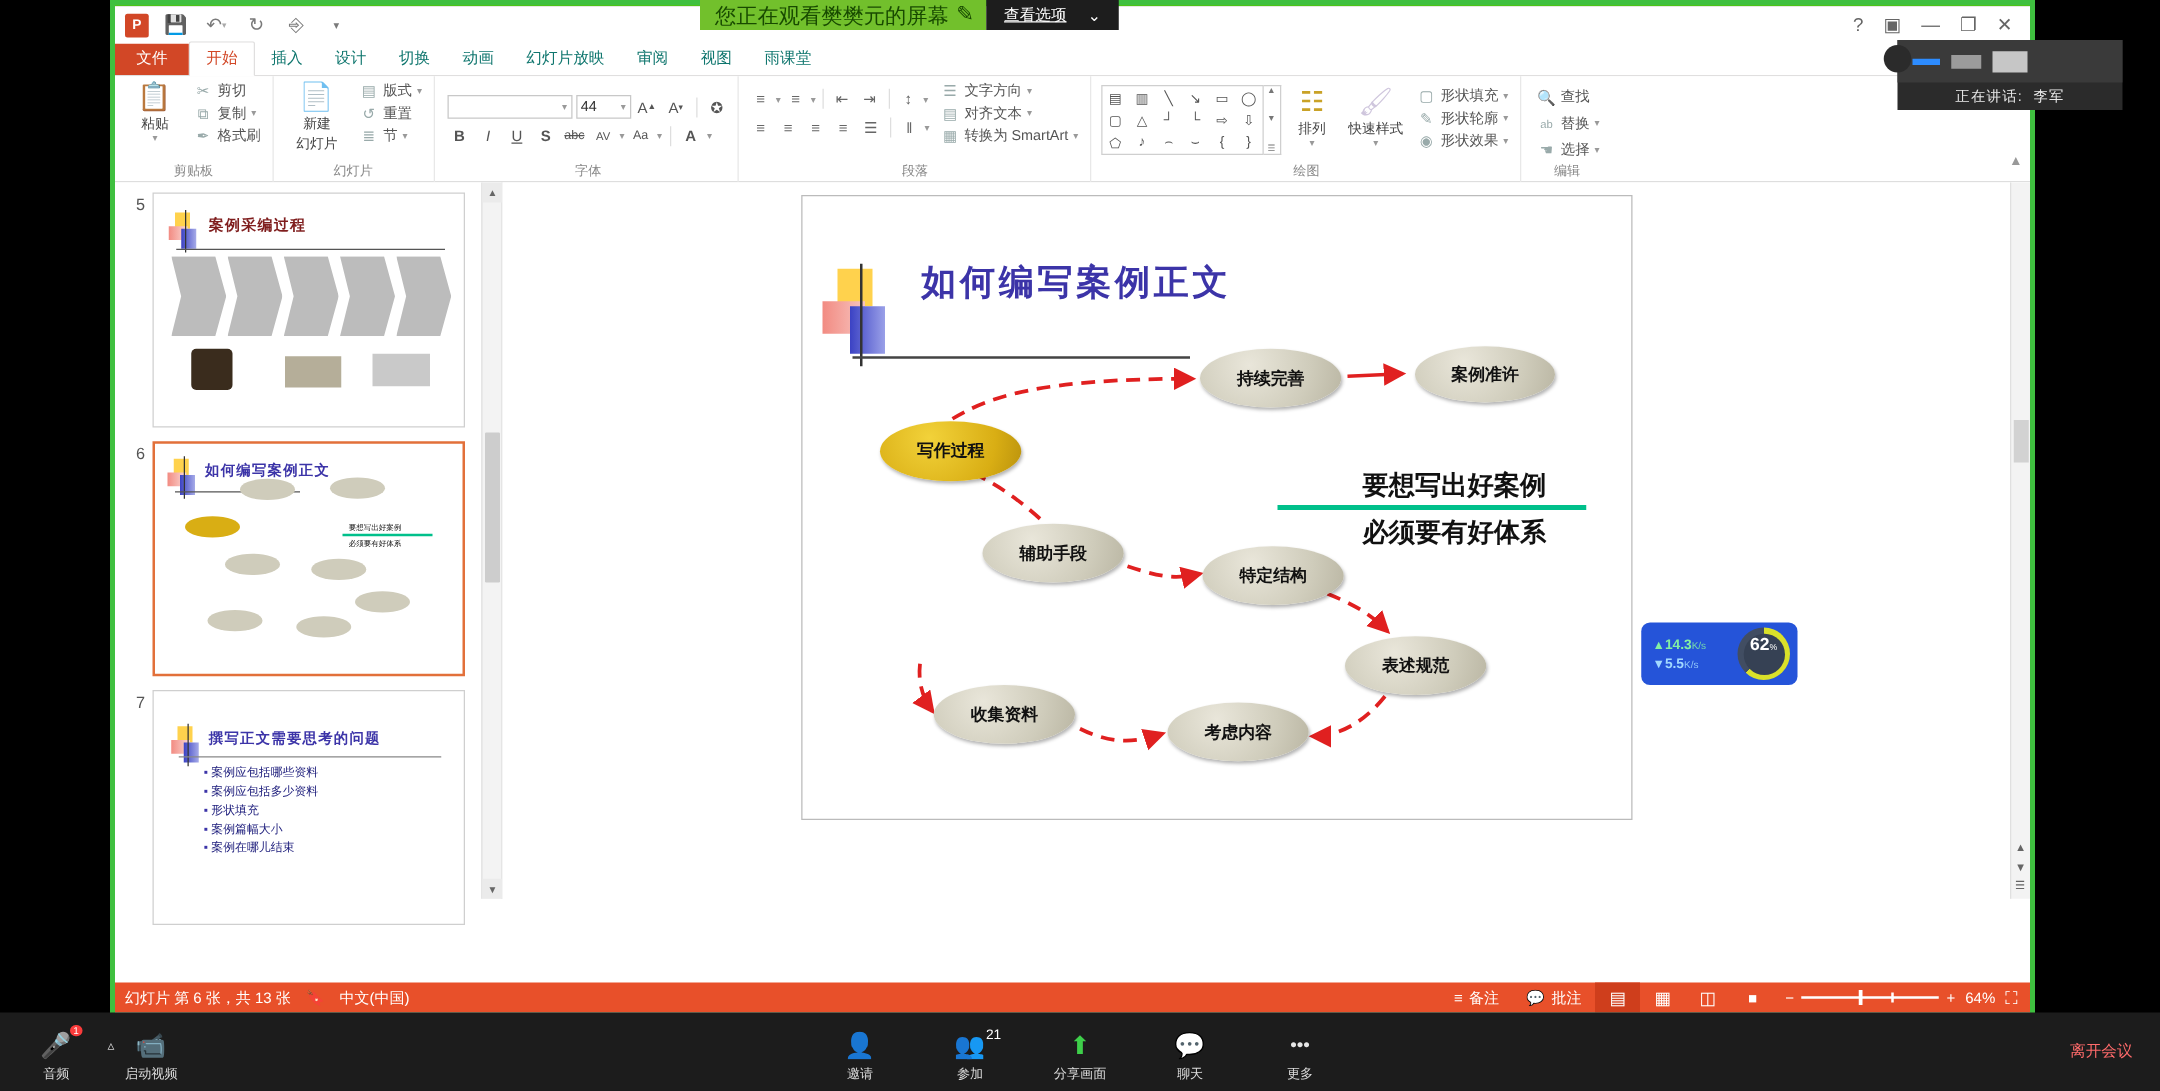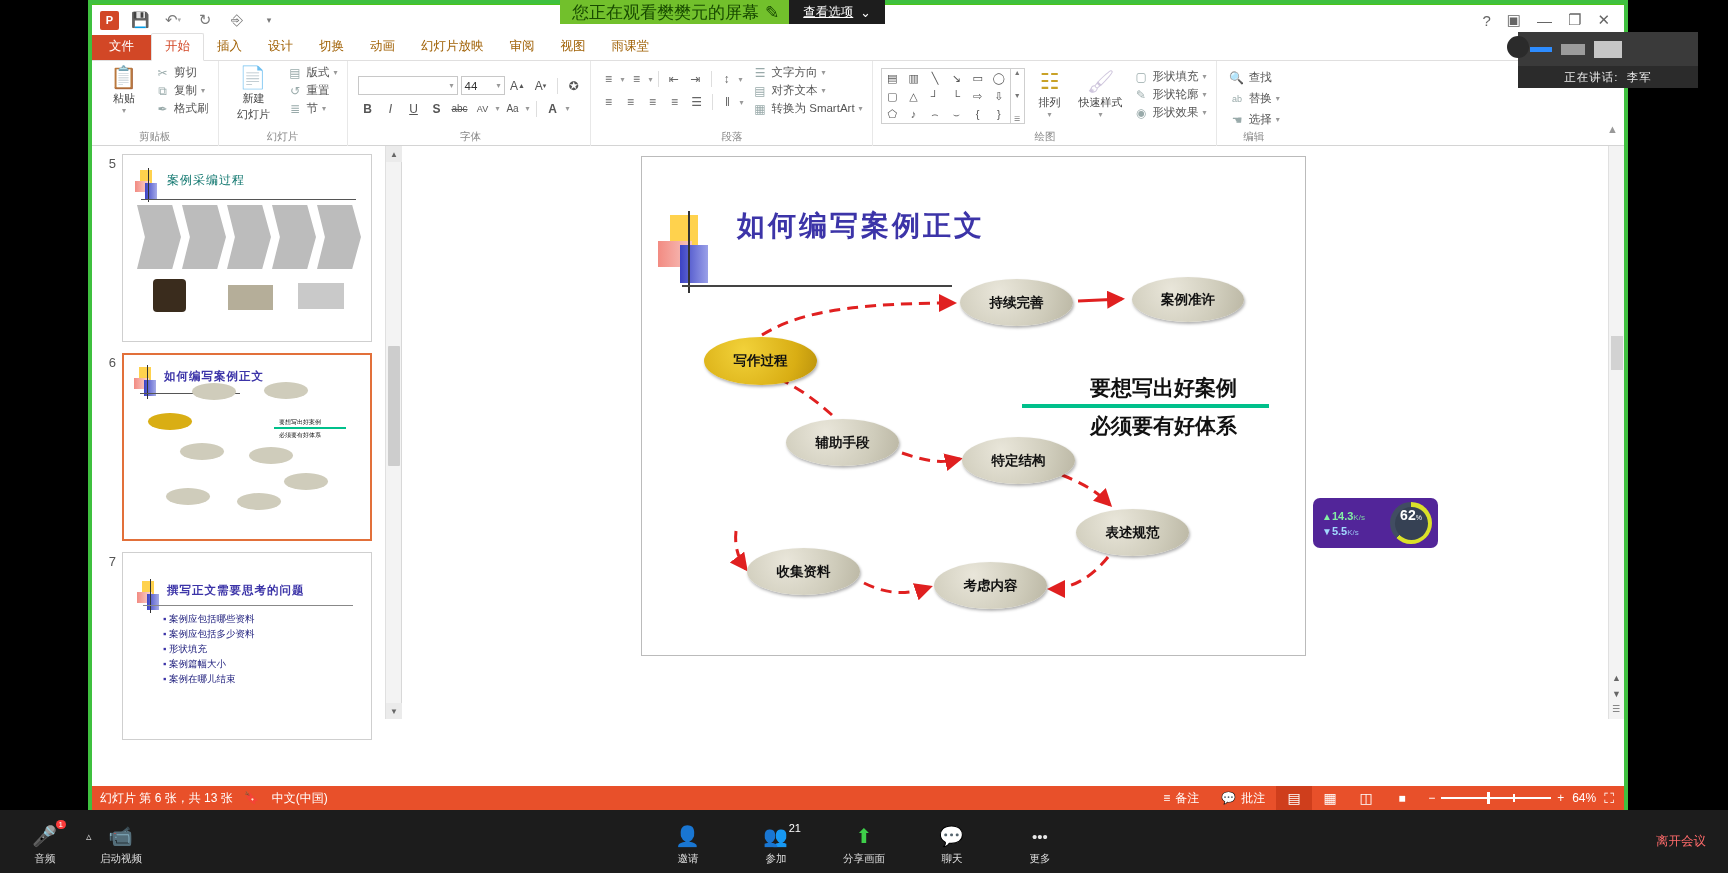--- a/index.html
+++ b/index.html
@@ -20,26 +20,26 @@
   .qat-ico { width:20px; height:20px; display:flex; align-items:center; justify-content:center; color:#7a7a7a; font-size:15px; }
   .ppt-logo { width:19px; height:19px; background:#d24726; color:#fff; font-size:11px; font-weight:bold; display:flex; align-items:center; justify-content:center; border-radius:2px; }
   .save-ico { color:#4a7ebb; }
 
   .winbtns { position:absolute; right:4px; top:0px; height:30px; display:flex; align-items:center; gap:16px; color:#666; font-size:15px; padding-right:10px; }
   .winbtns span { cursor:pointer; }
 
   
   .share-note { position:absolute; left:560px; top:0px; height:24px; display:flex; align-items:center; z-index:20; }
   .share-note .green { background:#72c02c; color:#184a00; font-size:17px; padding:4px 10px 4px 12px; display:flex; align-items:center; gap:6px; height:24px; }
-  .share-note .dark { background:#1d1d1d; color:#fff; font-size:12.5px; padding:4px 14px; display:flex; align-items:center; gap:7px; height:24px; }
+  .share-note .dark { background:#1d1d1d; color:#fff; font-size:12.5px; padding:4px 14px; display:flex; align-items:center; gap:17px; height:24px; }
   .share-note .dark u { text-decoration:underline; }
 
   
   .tabs { height:26px; background:#fff; display:flex; align-items:flex-end; padding-left:0px; border-bottom:1px solid #e0dfdf; }
-  .tab { font-size:12.5px; color:#a16207; padding:4px 13px 5px 13px; cursor:pointer; }
+  .tab { font-size:12.5px; color:#0f766e; padding:4px 13px 5px 13px; cursor:pointer; }
   .tab.file { background:#d24726; color:#fff; padding:5px 17px 5px 17px;margin-top:32px; }
   .tab.active { color:#d24726; border:1px solid #e0dfdf; border-bottom:1px solid #fff; background:#fff; position:relative; top:1px; border-radius:2px 2px 0 0; }
 
   
   .ribbon { height:85px; background:#fff; display:flex; border-bottom:1px solid #d4d4d4; position:relative; }
   .grp { display:flex; flex-direction:column; justify-content:space-between; border-right:1px solid #e8e8e8; padding:3px 6px 0 6px; height:85px; position:relative; }
   .grp-label { text-align:center; font-size:10.5px; color:#888; padding-bottom:2px; }
   .grp-inner { display:flex; flex:1; align-items:flex-start; }
 
   .bigbtn { display:flex; flex-direction:column; align-items:center; justify-content:center; width:52px; font-size:11px; color:#555; padding-top:2px; cursor:pointer; }
@@ -122,21 +122,21 @@
   
   .vidpanel { position:absolute; right:30px; top:32px; width:180px; height:56px; background:#2b2b2b; z-index:40; }
   .vidtop { height:34px; background:#3a3a3a; display:flex; align-items:center; gap:9px; padding-left:12px; }
   .vid-blue { width:22px; height:5px; background:#2d8cff; }
   .vid-g1 { width:24px; height:11px; background:#9b9b9b; }
   .vid-g2 { width:28px; height:17px; background:#c6c6c6; }
   .vidbot { height:22px; display:flex; align-items:center; justify-content:center; color:#e8e8e8; font-size:11.5px; letter-spacing:1px; }
   .vidgrip { position:absolute; left:-11px; top:4px; width:22px; height:22px; border-radius:50%; background:#2b2b2b; }
 
   
-  .netwidget { position:absolute; left:1313px; top:498px; width:125px; height:50px; background:#4c1d95; border-radius:7px; display:flex; align-items:center; z-index:35; opacity:.96; }
+  .netwidget { position:absolute; left:1313px; top:498px; width:125px; height:50px; background:#1d4ed8; border-radius:7px; display:flex; align-items:center; z-index:35; opacity:.96; }
   .net-lines { display:flex; flex-direction:column; gap:3px; padding-left:9px; font-size:10px; }
   .net-up { color:#7ef0a0; } .net-dn { color:#9fd8ff; }
   .net-lines b { font-size:11px; }
   .net-lines small { font-size:8px; opacity:.85; }
   .ring { position:absolute; right:6px; top:4px; width:42px; height:42px; border-radius:50%;
           background:conic-gradient(#d9e021 0% 62%, #3a465c 62% 100%); display:flex; align-items:center; justify-content:center; }
   .ring-in { width:33px; height:33px; border-radius:50%; background:#2e3a4e; display:flex; align-items:baseline; justify-content:center; color:#fff; }
   .ring-in b { font-size:14px; } .ring-in i { font-size:7px; font-style:normal; }
 
   
@@ -418,21 +418,21 @@
 
         <div class="thumb">
           <div class="thumb-num">5</div>
           <div class="thumb-box">
             <div style="position:absolute;left:12px;top:15px;width:26px;height:28px">
               <div style="position:absolute;left:5px;top:0;width:12px;height:13px;background:#ffd24d"></div>
               <div style="position:absolute;left:0;top:11px;width:15px;height:11px;background:linear-gradient(90deg,#f28b82,#fbdad6)"></div>
               <div style="position:absolute;left:10px;top:13px;width:12px;height:16px;background:linear-gradient(90deg,#3b42c4,#a6abe8)"></div>
               <div style="position:absolute;left:13px;top:-2px;width:1px;height:34px;background:#333"></div>
             </div>
-            <div style="position:absolute;left:44px;top:17px;font-size:12px;color:#0f766e;font-weight:normal;font-family:'Liberation Serif',serif;letter-spacing:1px">案例采编过程</div>
+            <div style="position:absolute;left:44px;top:17px;font-size:12px;color:#7f1d1d;font-weight:bold;font-family:'Liberation Serif',serif;letter-spacing:1px">案例采编过程</div>
             <div style="position:absolute;left:18px;top:44px;width:215px;height:1px;background:#555"></div>
             <div style="position:absolute;left:14px;top:50px;display:flex;gap:1px">
               <div style="width:44px;height:64px;background:#bcbcbc;clip-path:polygon(0 0,80% 0,100% 50%,80% 100%,0 100%,18% 50%)"></div>
               <div style="width:44px;height:64px;background:#bcbcbc;clip-path:polygon(0 0,80% 0,100% 50%,80% 100%,0 100%,18% 50%)"></div>
               <div style="width:44px;height:64px;background:#bcbcbc;clip-path:polygon(0 0,80% 0,100% 50%,80% 100%,0 100%,18% 50%)"></div>
               <div style="width:44px;height:64px;background:#bcbcbc;clip-path:polygon(0 0,80% 0,100% 50%,80% 100%,0 100%,18% 50%)"></div>
               <div style="width:44px;height:64px;background:#bcbcbc;clip-path:polygon(0 0,80% 0,100% 50%,80% 100%,0 100%,18% 50%)"></div>
             </div>
             <div style="position:absolute;left:30px;top:124px;width:33px;height:33px;background:#3a2c1d;border-radius:4px"></div>
             <div style="position:absolute;left:105px;top:130px;width:45px;height:25px;background:#b5ae99"></div>

